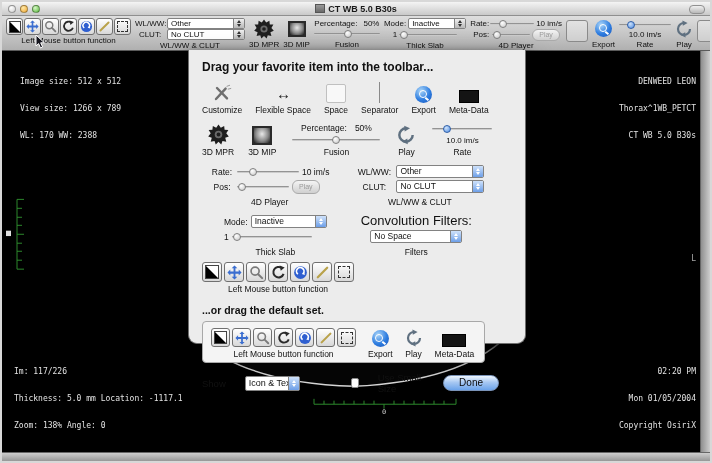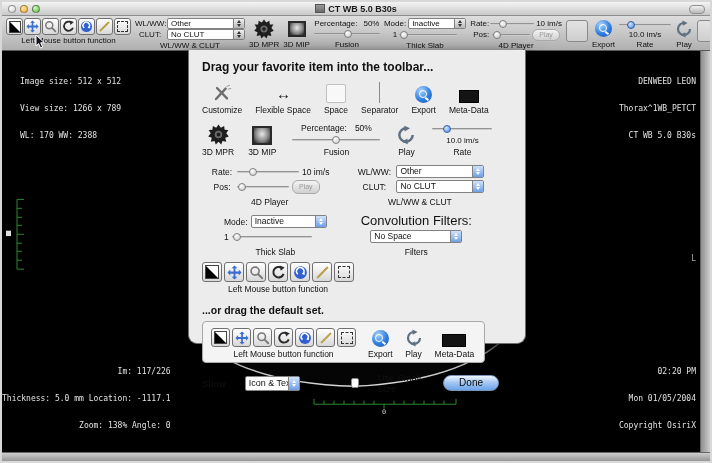--- a/index.html
+++ b/index.html
@@ -46,21 +46,21 @@
   .qt-ico{width:17px;height:17px;border-radius:50%;background:radial-gradient(circle at 35% 28%,#aud);background:radial-gradient(circle at 35% 28%,#a8d4f8,#2e7de0 55%,#1b54b8);position:relative;}
   .qt-ico::before{content:"";position:absolute;left:3.5px;top:3.5px;width:8px;height:8px;border:1.6px solid #fff;border-radius:50%;box-sizing:border-box;}
   .qt-ico::after{content:"";position:absolute;right:3px;bottom:3px;width:4px;height:1.6px;background:#fff;transform:rotate(38deg);}
   .meta-ico{width:20px;height:13px;background:#141414;border:1px solid #000;box-sizing:border-box;padding:2px 2px;}
   .meta-ico .rows{width:100%;height:100%;background:repeating-linear-gradient(to bottom,#39a539 0 1px,transparent 1px 2.6px);}
   
   .scene{position:absolute;left:0;top:48px;z-index:1;}
   .ovl{position:absolute;z-index:5;font-family:"DejaVu Sans Mono",monospace;font-size:8px;line-height:9px;color:#e2e2e2;white-space:pre;}
   .ovl.tl{left:18px;top:57px;}
   .ovl.tr{right:14px;top:57px;text-align:right;}
-  .ovl.bl{left:0;bottom:13px;text-align:right;}
+  .ovl.bl{left:12px;bottom:13px;}
   .ovl.br{right:14px;bottom:13px;text-align:right;}
   .edge-right{position:absolute;top:48px;right:0;bottom:8px;width:9px;background:linear-gradient(to right,#8f8f8f,#cdcdcd);border-left:1px solid #666;z-index:6;}
   .edge-bottom{position:absolute;left:0;right:0;bottom:0;height:8px;background:linear-gradient(#cdcdcd,#979797);border-top:1px solid #666;z-index:6;}
   
   .sheet{position:absolute;left:186px;top:48px;width:338px;height:294px;background:#ececec;border:1px solid #6f6f6f;border-top:none;border-radius:0 0 9px 9px;box-shadow:0 12px 26px rgba(0,0,0,.7),0 3px 8px rgba(0,0,0,.45);z-index:20;box-sizing:border-box;padding:8px 12px 0 13px;color:#111;}
   .sheet-title{font-size:12px;font-weight:bold;margin:2px 0 8px 0;}
   .drow{display:flex;align-items:flex-end;margin-bottom:8px;}
   .ditem{display:flex;flex-direction:column;align-items:center;gap:2px;flex:none;}
   .dlabel{font-size:8.5px;white-space:nowrap;color:#111;}
   .sheet .tool-btn{width:20px;height:20px;}

